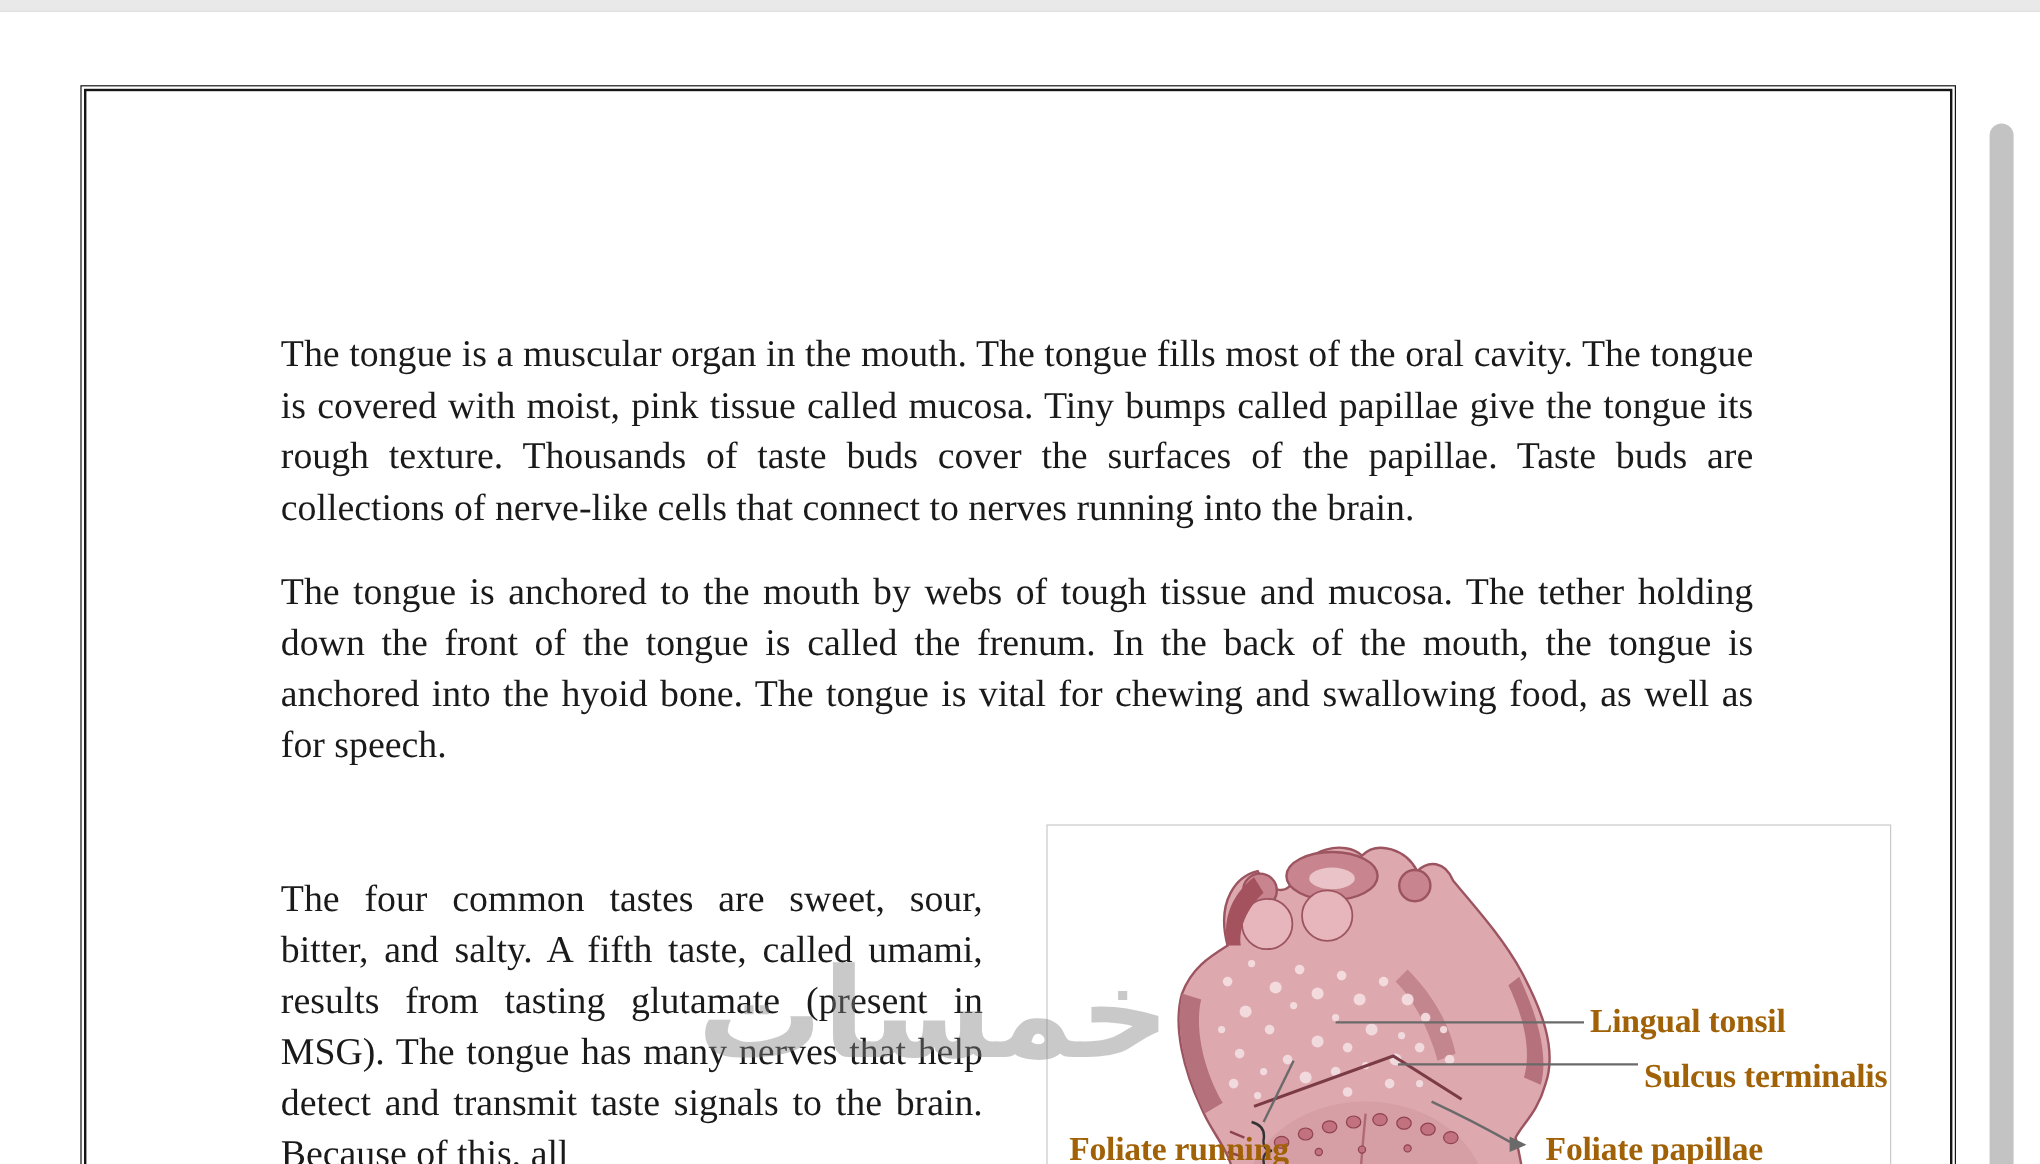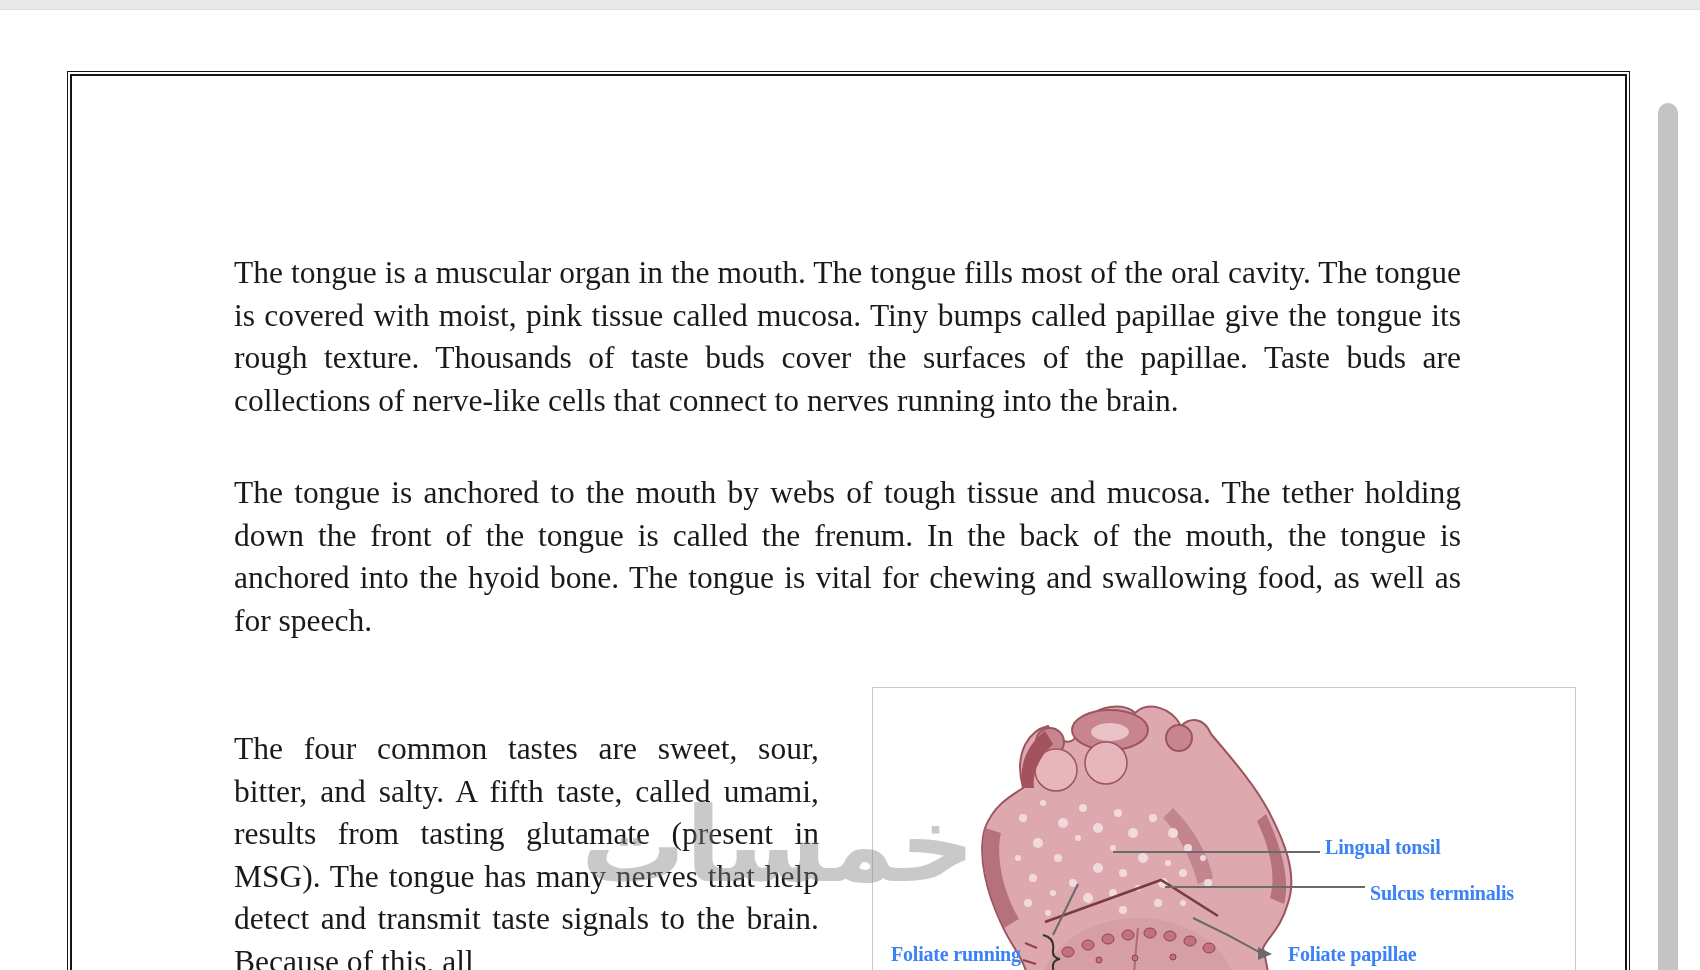--- a/index.html
+++ b/index.html
@@ -30,31 +30,31 @@
     position:absolute;left:162px;top:138px;
     font-size:39px;font-weight:700;color:var(--accent,#39679a);
     letter-spacing:.5px;
   }
   .para{
     position:absolute;color:#1a1a1a;font-size:31.5px;line-height:42.5px;
     text-align:justify;text-justify:inter-word;
   }
   .para-wide{left:162px;width:1227px;}
   .para-narrow{left:162px;width:585px;}
-  #para1{top:176px;}
+  #para1{top:198px;}
   #para2{top:396px;}
   #para3{top:652px;}
   .figure-box{
     position:absolute;left:800px;top:611px;width:702px;height:520px;
     background:#fff;border:1px solid #c9c9c9;box-sizing:content-box;
   }
   .figure-box svg{position:absolute;left:0;top:0;}
   .figure-label{
     position:absolute;font-family:"Liberation Serif",serif;font-weight:700;
-    font-size:20px;color:#3b82f6;white-space:nowrap;letter-spacing:-0.2px;
+    font-size:28px;color:#a16207;white-space:nowrap;letter-spacing:-0.2px;
   }
   #lbl-lingual{left:452px;top:148px;}
   #lbl-sulcus{left:497px;top:194px;}
   #lbl-foliate{left:18px;top:255px;}
   #lbl-vallate{left:415px;top:255px;}
   .watermark{
     position:absolute;left:645px;top:788px;width:330px;
     font-family:"DejaVu Sans",sans-serif;font-size:104px;font-weight:700;
     color:var(--wm-color,#808080);opacity:.42;direction:rtl;text-align:left;
     pointer-events:none;z-index:30;line-height:1.1;

